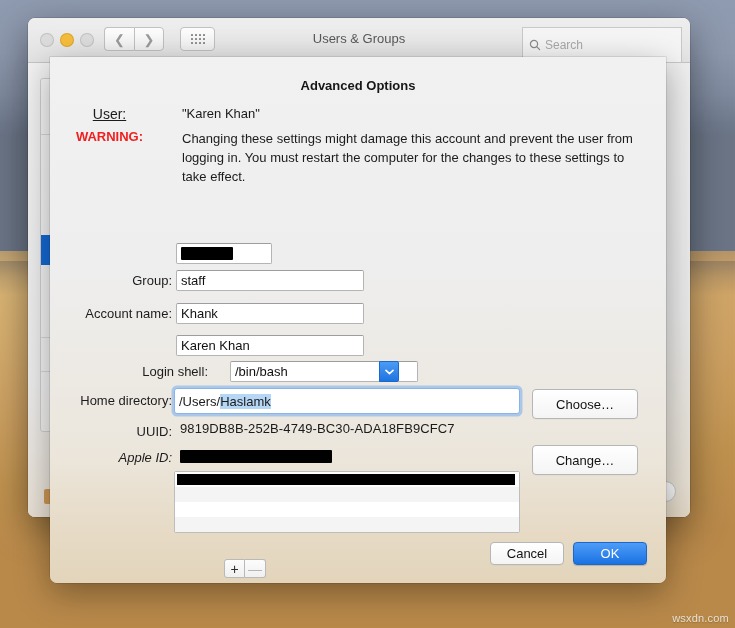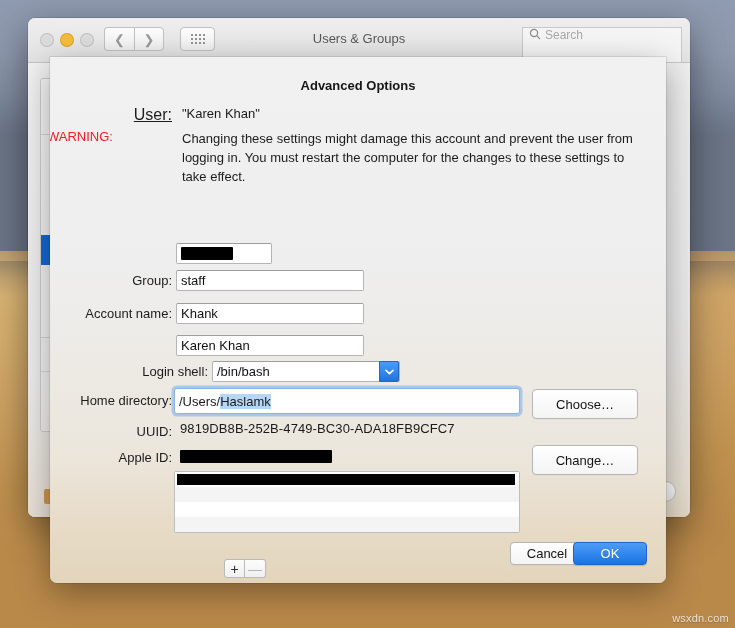--- a/index.html
+++ b/index.html
@@ -116,21 +116,21 @@
   }
   #search-field {
     position: absolute;
     right: 8px; top: 9px;
     width: 160px; height: 36px;
     background: #f5f5f5;
     border: 1px solid #c8c8c8;
     border-radius: 0;
     box-sizing: border-box;
     display: flex;
-    align-items: flex-start;
+    align-items: center;
     padding-left: 6px;
   }
   #search-field .mag { margin-right: 4px; flex: 0 0 auto; }
   #search-placeholder { font-size: 12px; color: #a9a9a9; }
 
   
   #win-body {
     position: relative;
     height: 455px;
     background: linear-gradient(to bottom, #efefef 0%, #eaeaea 55%, #e6dfd3 92%, #e3d8c6 100%);
@@ -208,33 +208,33 @@
     font-weight: bold;
     color: #161616;
   }
 
   #user-row {
     position: absolute; left: 0; top: 49px; width: 100%;
   }
   .lbl-col {
     position: absolute;
     width: 125px;
-    text-align: right;
-    font-size: 16px;
+    text-align: center;
+    font-size: 14px;
     color: #1c1c1c;
     text-decoration: underline;
   }
   #user-label { left: -3px; top: 0; }
   #user-value { position: absolute; left: 132px; top: 0; font-size: 13px; }
 
   #warn-row { position: absolute; left: 0; top: 72px; width: 100%; }
   #warn-label {
     position: absolute; left: -3px; top: 0;
-    width: 125px; text-align: left;
-    font-weight: normal; font-size: 13px;
+    width: 125px; text-align: center;
+    font-weight: bold; font-size: 13px;
     color: #f02020;
   }
   #warn-text {
     position: absolute; left: 132px; top: 0;
     width: 458px;
     font-size: 13px;
     line-height: 19px;
     color: #1c1c1c;
   }
 
@@ -278,21 +278,21 @@
   #row-group    { top: 213px; }
   #row-account  { top: 246px; }
   #row-fullname { top: 278px; }
   #row-shell    { top: 304px; margin-left: 36px; }
   .wide { width: 188px; }
 
   #f-shell {
     width: 188px;
     padding-right: 31px;
     position: absolute;
-    left: 126px;
+    left: 144px;
   }
   #shell-arrow {
     position: absolute;
     left: 293px; top: 0;
     width: 20px; height: 21px;
     background: linear-gradient(to bottom, #4c9bf5, #1e74e0);
     border: 1px solid #1a69cc;
     border-radius: 0 2px 2px 0;
     box-sizing: border-box;
     display: flex; align-items: center; justify-content: center;
@@ -311,21 +311,21 @@
     box-shadow: 0 0 0 2.5px rgba(90,160,240,0.45);
     display: flex; align-items: center;
     padding: 12px 4px;
     font-size: 13px;
   }
   .selected-text { background: #b6d6f6; }
 
   #row-uuid { top: 364px; }
   #uuid-value { position: absolute; left: 130px; top: 0; font-size: 13px; letter-spacing: 0.1px; }
 
-  #row-appleid { top: 390px; }
+  #row-appleid { top: 390px; font-style: italic; }
   #appleid-value { position: absolute; left: 130px; top: 1px; }
 
   #row-aliases { top: 414px; }
   #aliases-box {
     position: absolute;
     left: 124px; top: 0;
     width: 346px; height: 62px;
     box-sizing: border-box;
     background: #ffffff;
     border: 1px solid #bdbdbd;
@@ -366,21 +366,21 @@
     background: linear-gradient(to bottom,#ffffff,#f4f4f4);
     border: 1px solid #b6b6b6;
     border-radius: 4px;
     font-size: 13px;
     color: #121212;
     display: flex; align-items: center; justify-content: center;
     box-shadow: 0 0.5px 0.5px rgba(0,0,0,0.05);
   }
   #btn-choose { left: 482px; top: 332px; width: 106px; }
   #btn-change { left: 482px; top: 388px; width: 106px; }
-  #btn-cancel { left: 440px; top: 485px; width: 74px; height: 23px; margin-left: 20px; }
+  #btn-cancel { left: 440px; top: 485px; width: 74px; height: 23px; }
   #btn-ok {
     position: absolute;
     left: 523px; top: 485px;
     width: 74px; height: 23px;
     box-sizing: border-box;
     background: linear-gradient(to bottom,#4e9cf8,#1a72e2);
     border: 1px solid #1a68cc;
     border-radius: 4px;
     color: #ffffff;
     font-size: 13px;

